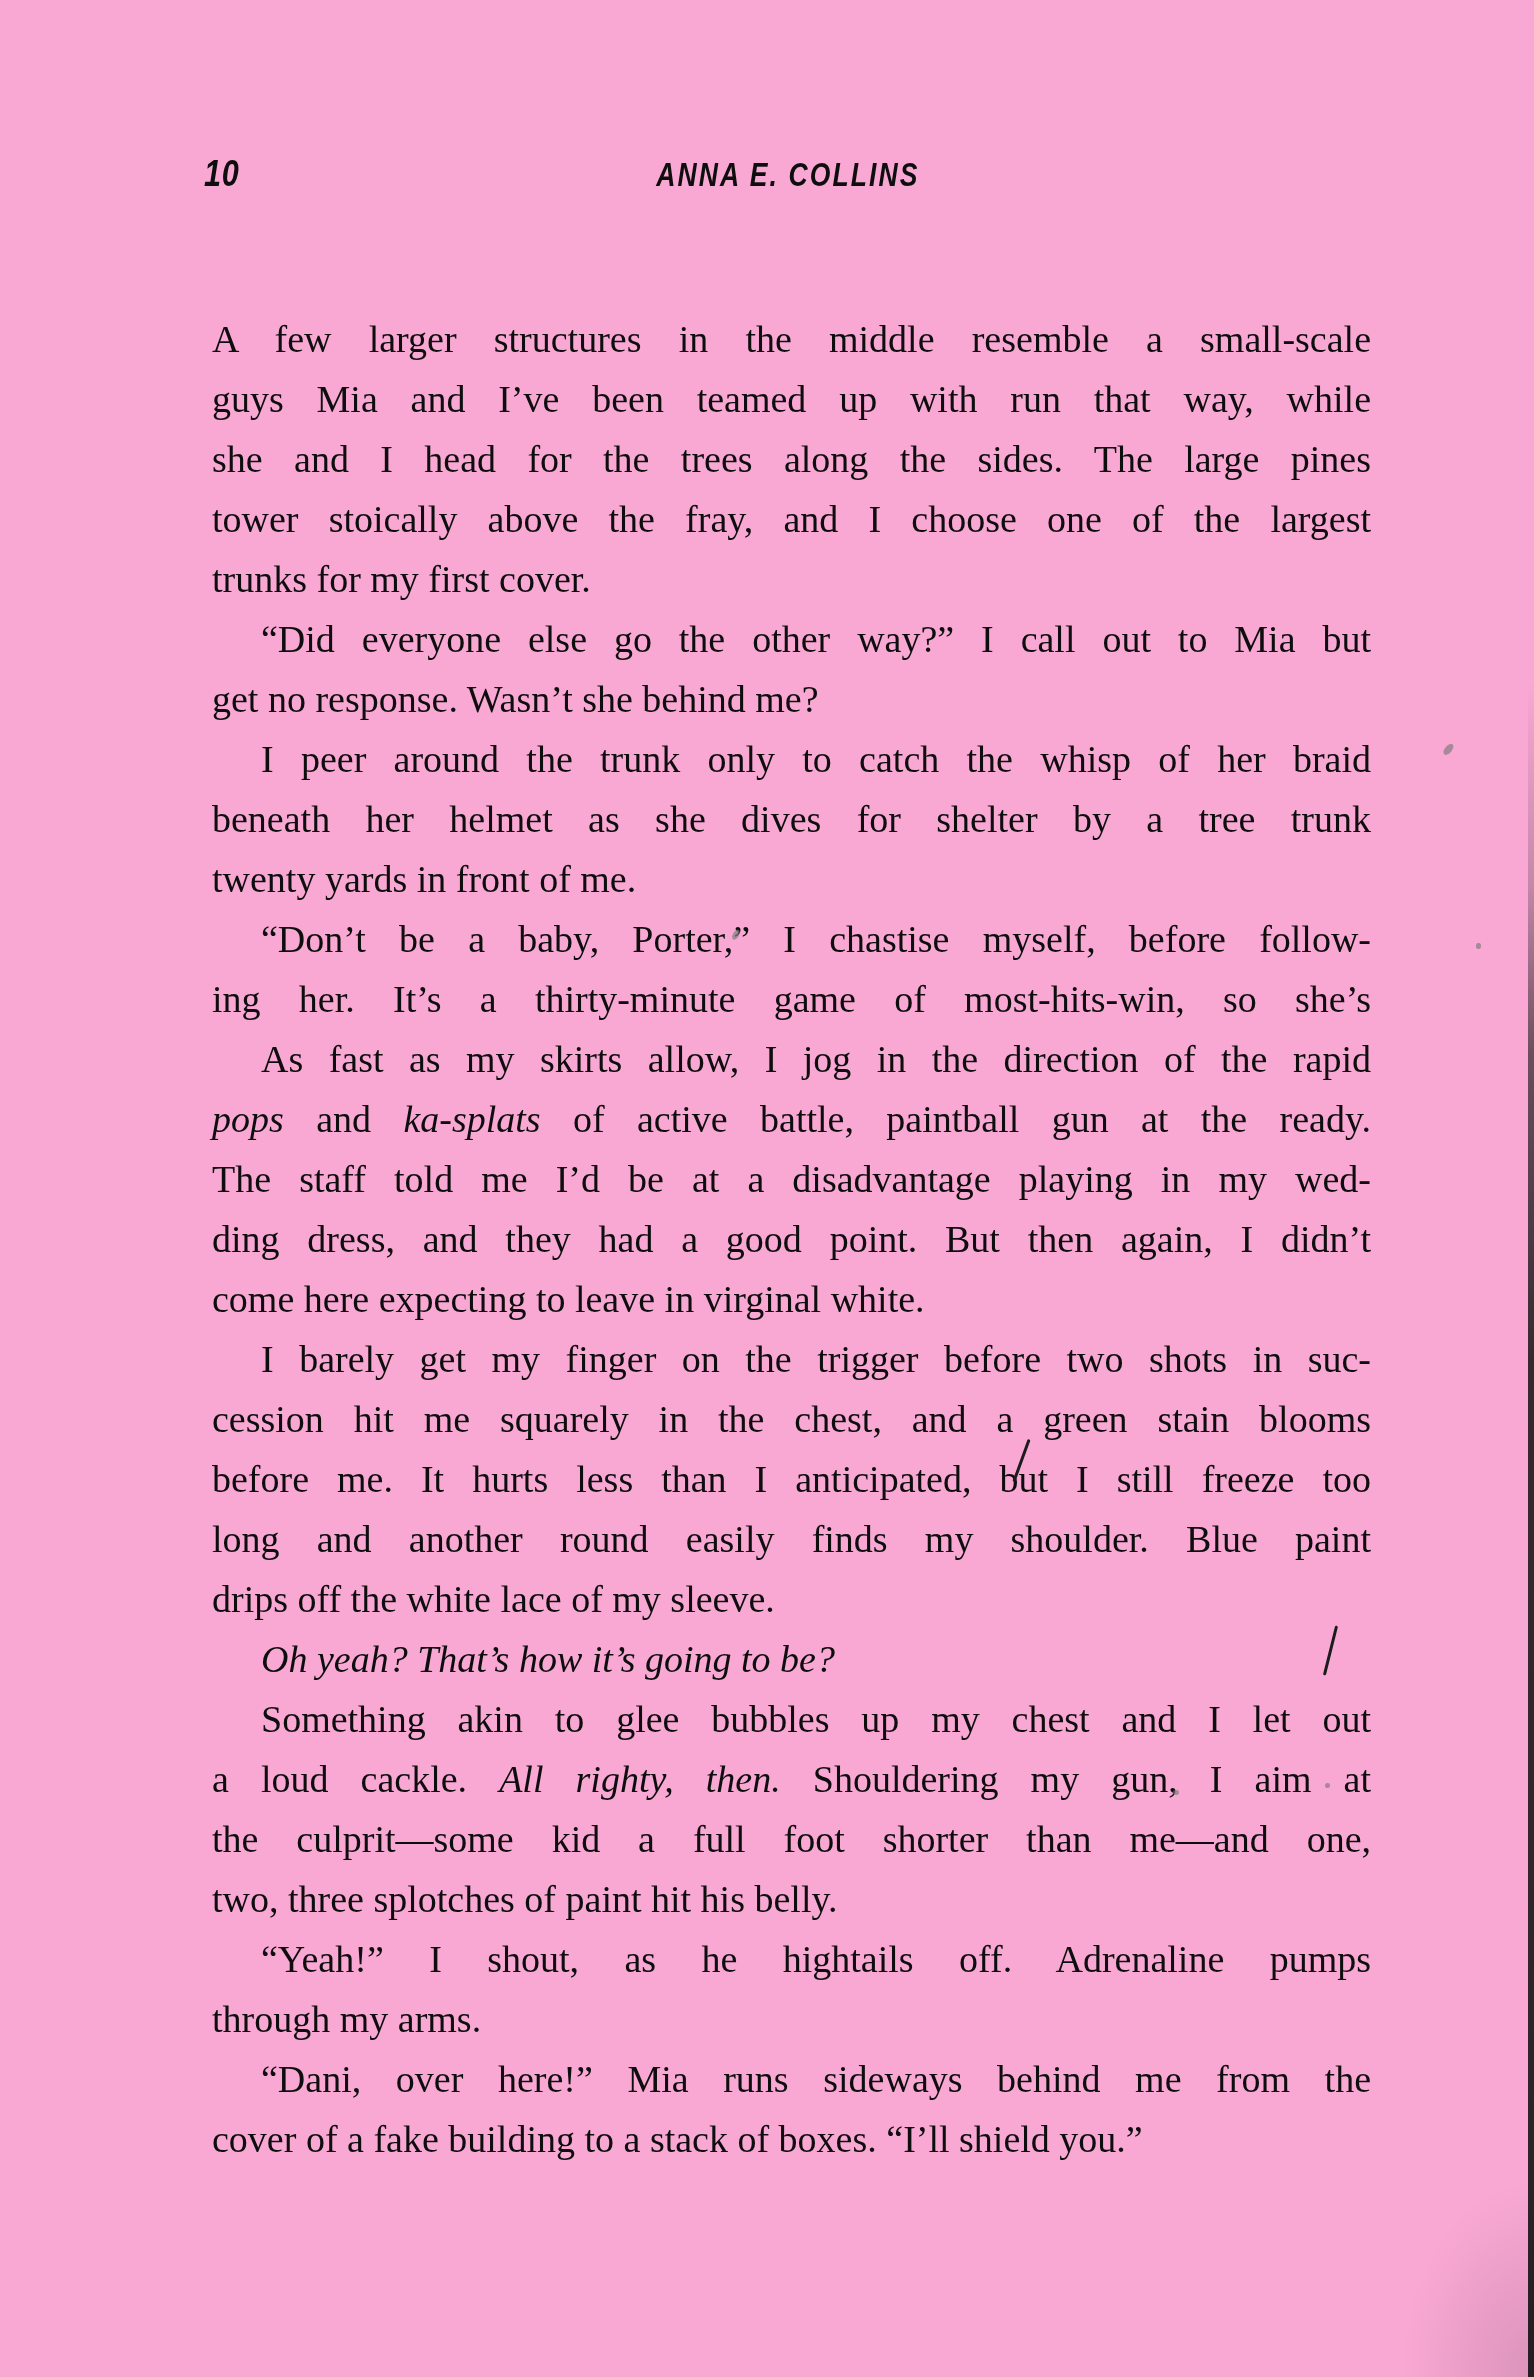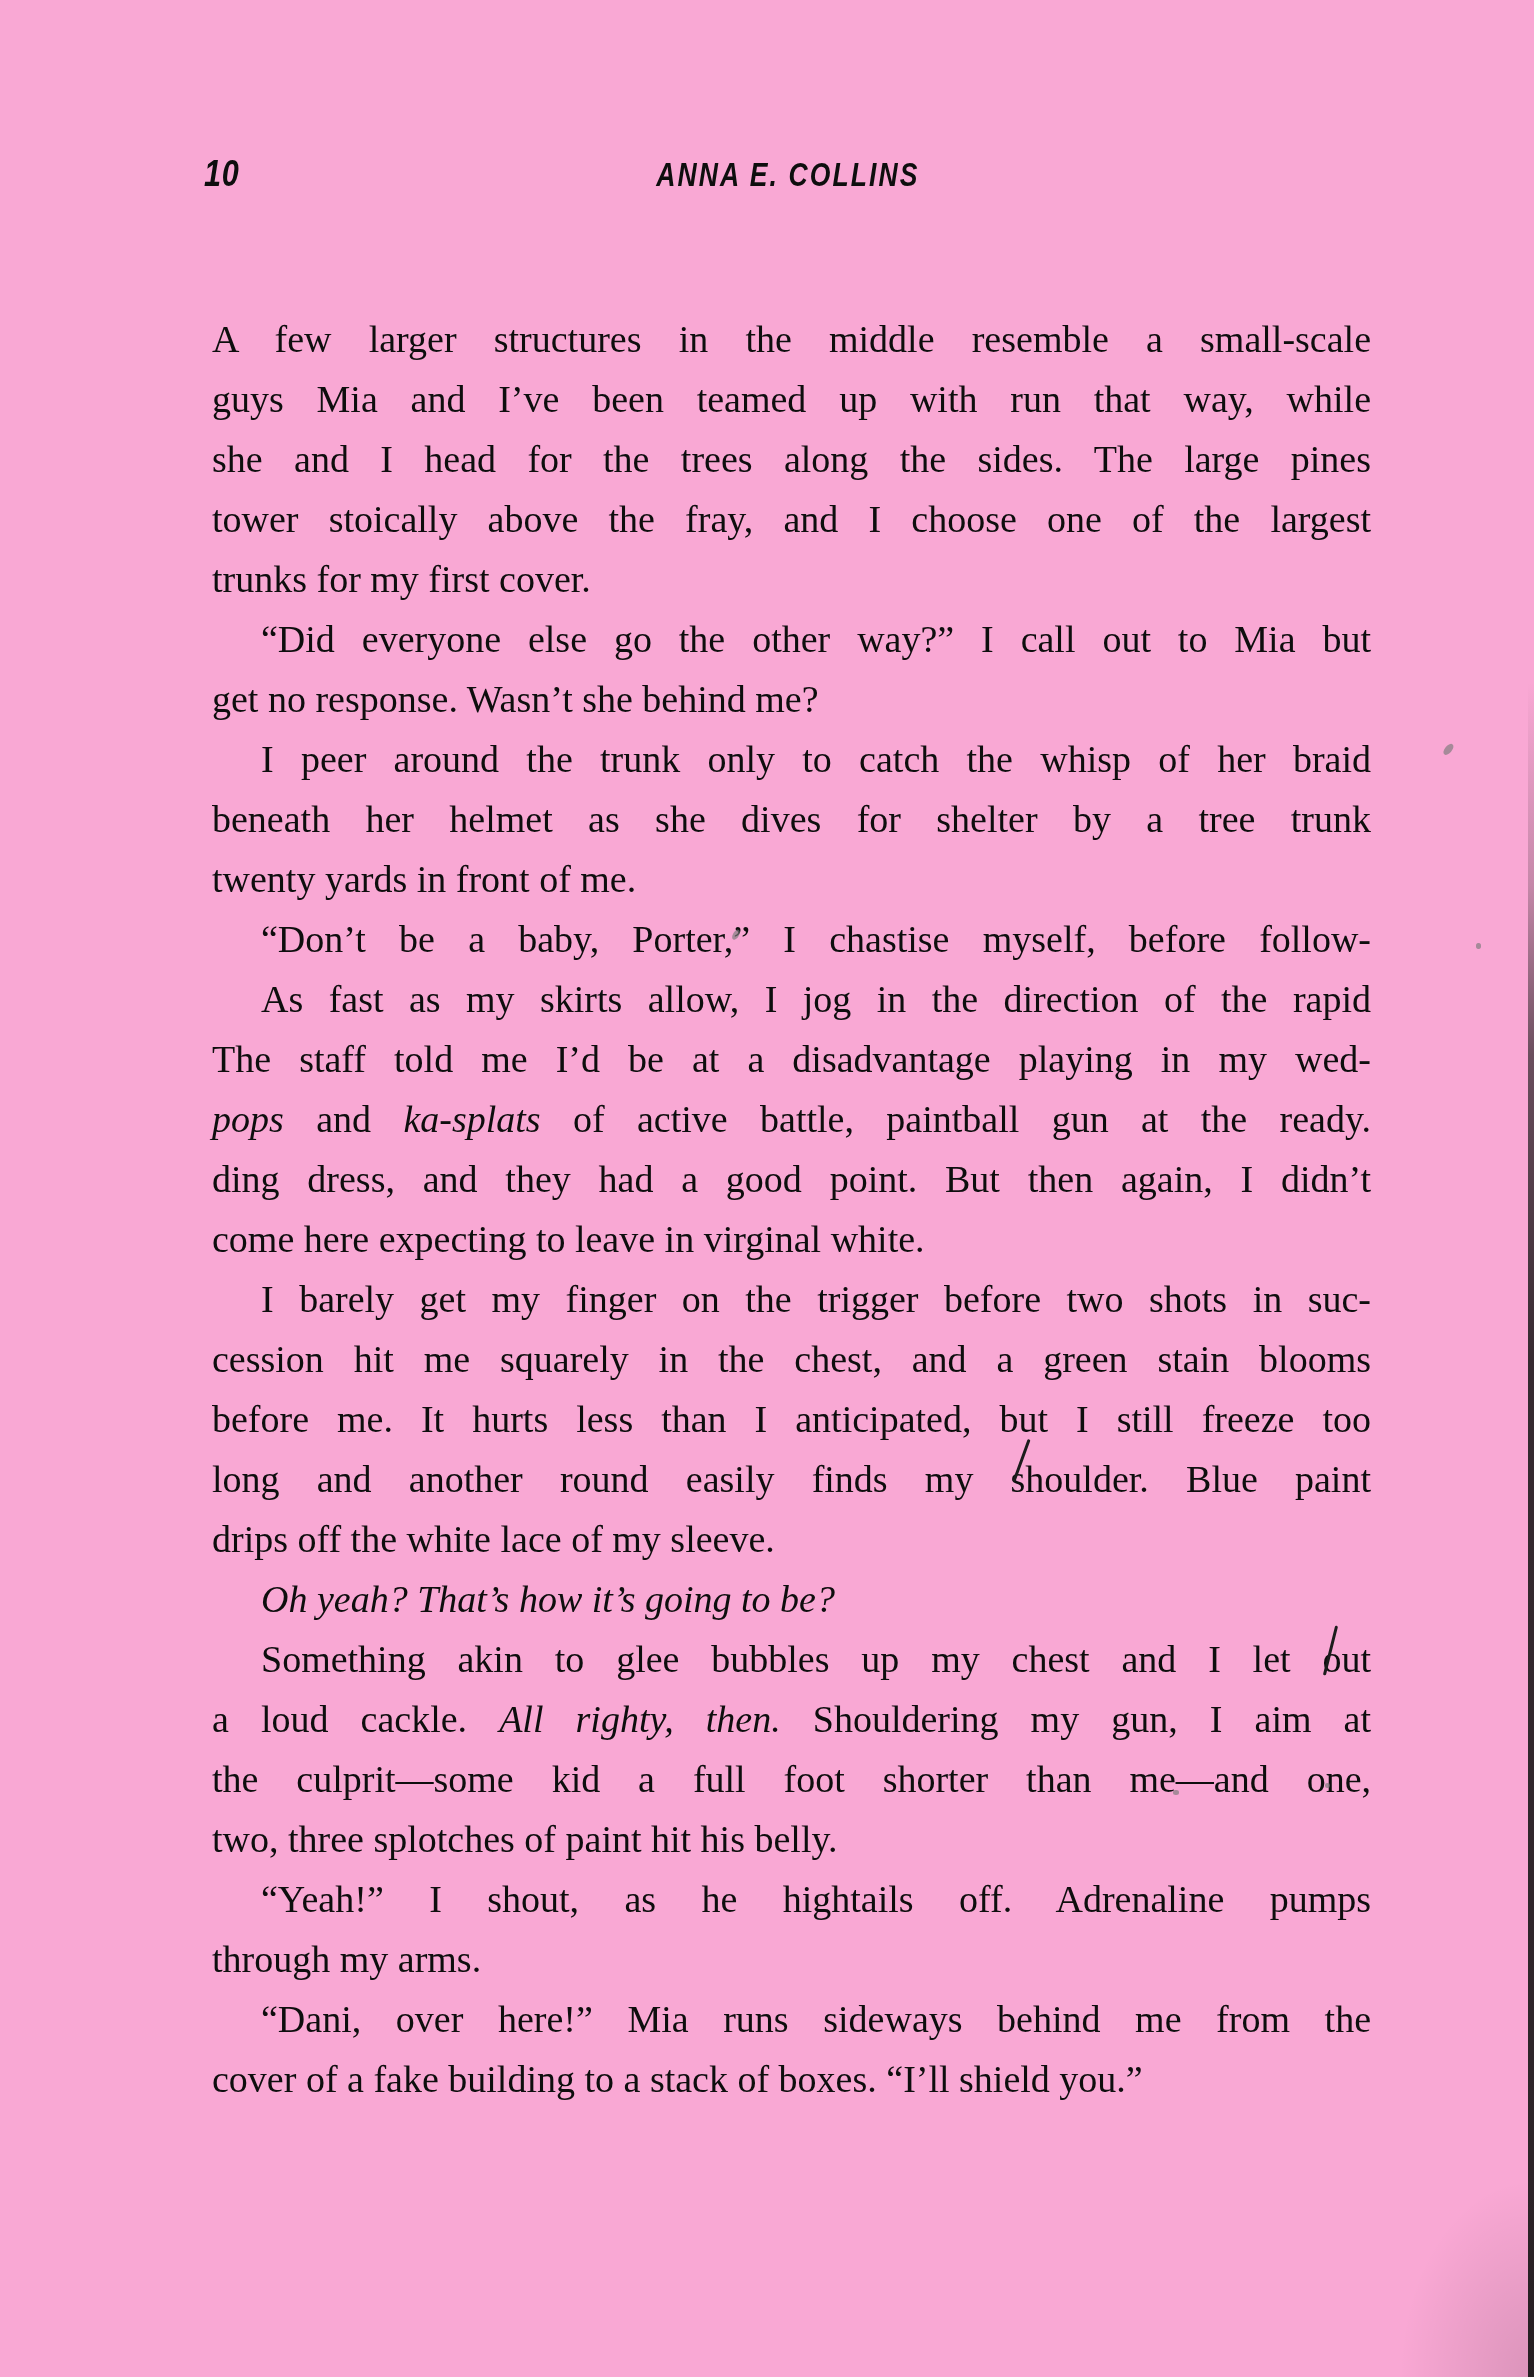--- a/index.html
+++ b/index.html
@@ -116,23 +116,24 @@
       <div class="line j"><span>guys Mia and I’ve been teamed up with run that way, while</span></div>
       <div class="line j"><span>she and I head for the trees along the sides. The large pines</span></div>
       <div class="line j"><span>tower stoically above the fray, and I choose one of the largest</span></div>
       <div class="line"><span>trunks for my first cover.</span></div>
       <div class="line j indent"><span>“Did everyone else go the other way?” I call out to Mia but</span></div>
       <div class="line"><span>get no response. Wasn’t she behind me?</span></div>
       <div class="line j indent"><span>I peer around the trunk only to catch the whisp of her braid</span></div>
       <div class="line j"><span>beneath her helmet as she dives for shelter by a tree trunk</span></div>
       <div class="line"><span>twenty yards in front of me.</span></div>
       <div class="line j indent"><span>“Don’t be a baby, Porter,” I chastise myself, before follow-</span></div>
+      <div class="line j"><span>ing her. It’s a thirty-minute game of most-hits-win, so she’s</span></div>
       <div class="line j indent"><span>As fast as my skirts allow, I jog in the direction of the rapid</span></div>
+      <div class="line j"><span class="it">pops</span><span> and </span><span class="it">ka-splats</span><span> of active battle, paintball gun at the ready.</span></div>
       <div class="line j"><span>The staff told me I’d be at a disadvantage playing in my wed-</span></div>
-      <div class="line j"><span class="it">pops</span><span> and </span><span class="it">ka-splats</span><span> of active battle, paintball gun at the ready.</span></div>
       <div class="line j"><span>ding dress, and they had a good point. But then again, I didn’t</span></div>
       <div class="line"><span>come here expecting to leave in virginal white.</span></div>
       <div class="line j indent"><span>I barely get my finger on the trigger before two shots in suc-</span></div>
       <div class="line j"><span>cession hit me squarely in the chest, and a green stain blooms</span></div>
       <div class="line j"><span>before me. It hurts less than I anticipated, but I still freeze too</span></div>
       <div class="line j"><span>long and another round easily finds my shoulder. Blue paint</span></div>
       <div class="line"><span>drips off the white lace of my sleeve.</span></div>
       <div class="line indent"><span class="it">Oh yeah? That’s how it’s going to be?</span></div>
       <div class="line j indent"><span>Something akin to glee bubbles up my chest and I let out</span></div>
       <div class="line j"><span>a loud cackle. </span><span class="it">All righty, then.</span><span> Shouldering my gun, I aim at</span></div>

